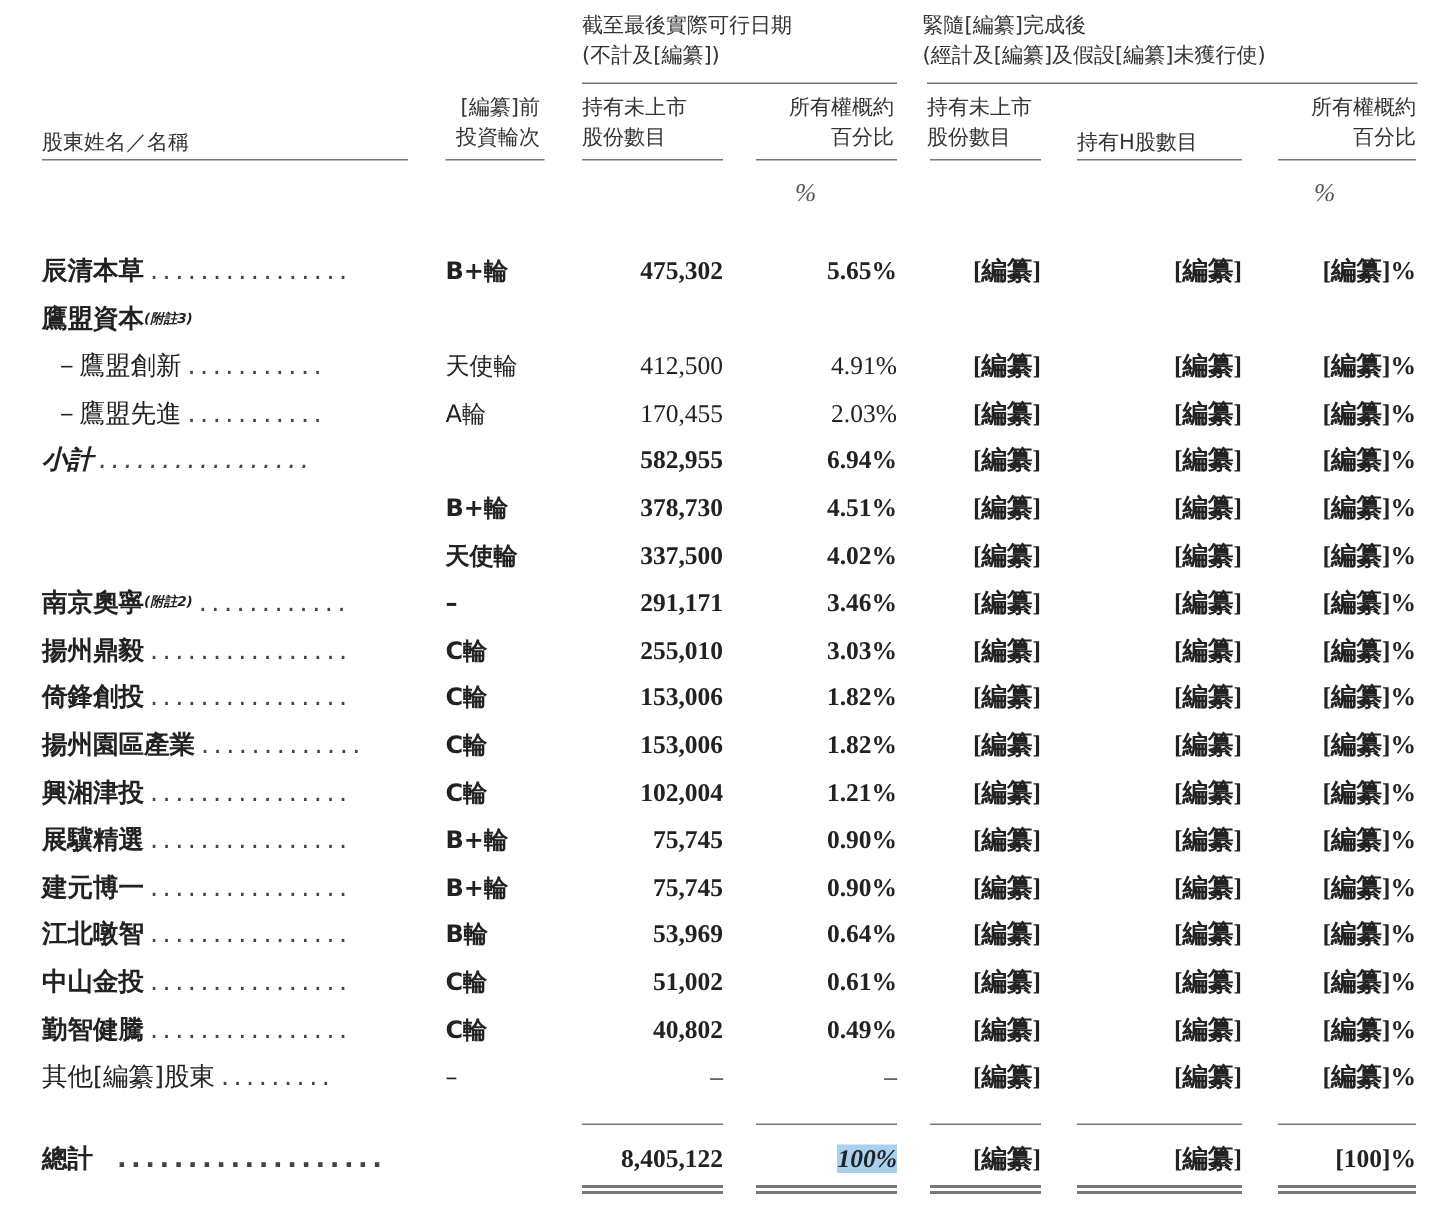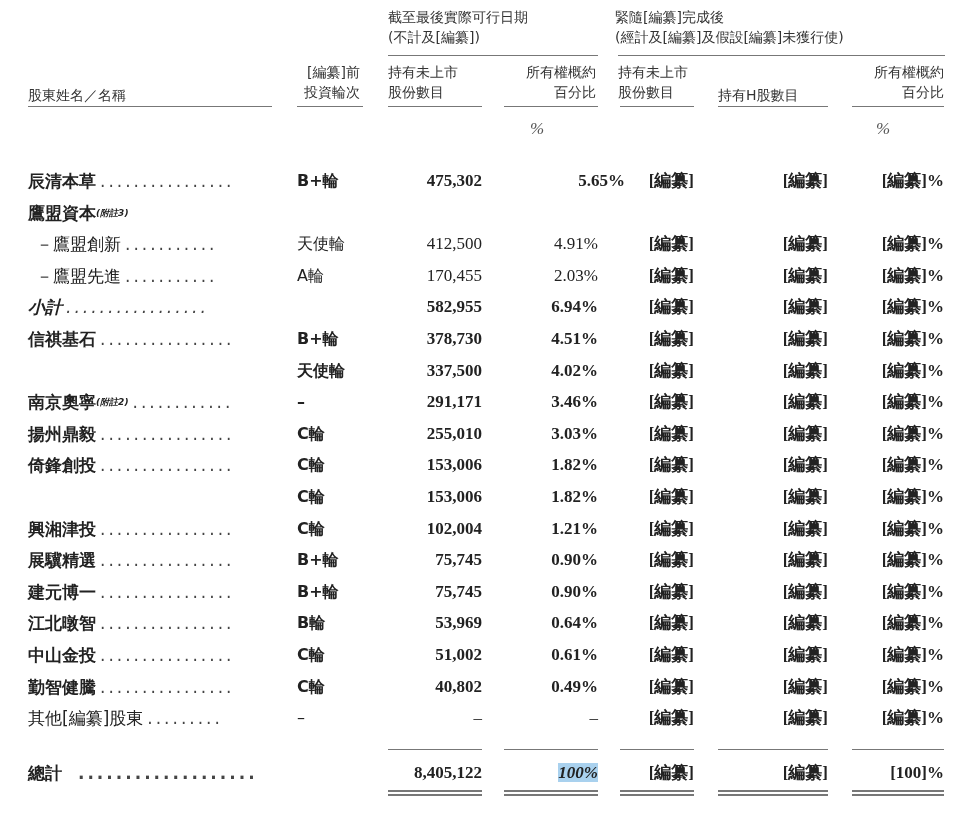--- a/index.html
+++ b/index.html
@@ -57,21 +57,21 @@
 <div class="line" style="left:852px; top:106px; width:92px; height:1px;"></div>
 
 <div class="t pctsym c" style="left:530px; top:119px; width:40px; color:#555;">%</div>
 <div class="t pctsym c" style="left:876px; top:119px; width:40px; color:#555;">%</div>
 
 <div id="rows">
     <div class="row" style="top: 166px;">
       <div class="t name b" style="left:28px; top:5px;"><span>辰清本草</span><span class="sup"></span><span class="dots" style="margin-left:4px;font-weight:normal;">................</span></div>
       <div class="t name b" style="left:297px; top:5px; font-size:16px;">B+輪</div>
       <div class="t r b" style="left:388px; top:5px; width:94px;">475,302</div>
-      <div class="t r b" style="left:531px; top:5px; width:94px;font-family:Liberation Serif, serif;">5.65%</div>
+      <div class="t r b" style="left:504px; top:5px; width:94px;font-family:Liberation Serif, serif;">5.65%</div>
       <div class="t r b" style="left:620px; top:5px; width:74px;">[編纂]</div>
       <div class="t r b" style="left:718px; top:5px; width:110px;">[編纂]</div>
       <div class="t r b" style="left:852px; top:5px; width:92px;">[編纂]%</div>
     </div>
     <div class="row" style="top: 198px;">
       <div class="t name b" style="left:28px; top:5px;"><span>鷹盟資本</span><span class="sup">(附註3)</span></div>
       <div class="t name b" style="left:297px; top:5px; font-size:16px;"></div>
       <div class="t r b" style="left:388px; top:5px; width:94px;"></div>
       <div class="t r b" style="left:504px; top:5px; width:94px;"></div>
       <div class="t r b" style="left:620px; top:5px; width:74px;"></div>
@@ -99,21 +99,20 @@
     <div class="row" style="top: 292px;">
       <div class="t name b" style="left:28px; top:5px;font-style:italic;"><span>小計</span><span class="sup"></span><span class="dots" style="margin-left:4px;font-weight:normal;">.................</span></div>
       <div class="t name b" style="left:297px; top:5px; font-size:16px;"></div>
       <div class="t r b" style="left:388px; top:5px; width:94px;">582,955</div>
       <div class="t r b" style="left:504px; top:5px; width:94px;">6.94%</div>
       <div class="t r b" style="left:620px; top:5px; width:74px;">[編纂]</div>
       <div class="t r b" style="left:718px; top:5px; width:110px;">[編纂]</div>
       <div class="t r b" style="left:852px; top:5px; width:92px;">[編纂]%</div>
     </div>
     <div class="row" style="top: 324px;">
-      <div class="t name b" style="left:28px; top:5px;"><span>信祺基石</span><span class="sup"></span><span class="dots" style="margin-left:4px;font-weight:normal;">................</span></div>
       <div class="t name b" style="left:297px; top:5px; font-size:16px;">B+輪</div>
       <div class="t r b" style="left:388px; top:5px; width:94px;">378,730</div>
       <div class="t r b" style="left:504px; top:5px; width:94px;">4.51%</div>
       <div class="t r b" style="left:620px; top:5px; width:74px;">[編纂]</div>
       <div class="t r b" style="left:718px; top:5px; width:110px;">[編纂]</div>
       <div class="t r b" style="left:852px; top:5px; width:92px;">[編纂]%</div>
     </div>
     <div class="row" style="top: 356px;">
       <div class="t name b" style="left:297px; top:5px; font-size:16px;">天使輪</div>
       <div class="t r b" style="left:388px; top:5px; width:94px;">337,500</div>
@@ -143,20 +142,21 @@
     <div class="row" style="top: 450px;">
       <div class="t name b" style="left:28px; top:5px;"><span>倚鋒創投</span><span class="sup"></span><span class="dots" style="margin-left:4px;font-weight:normal;">................</span></div>
       <div class="t name b" style="left:297px; top:5px; font-size:16px;">C輪</div>
       <div class="t r b" style="left:388px; top:5px; width:94px;">153,006</div>
       <div class="t r b" style="left:504px; top:5px; width:94px;">1.82%</div>
       <div class="t r b" style="left:620px; top:5px; width:74px;">[編纂]</div>
       <div class="t r b" style="left:718px; top:5px; width:110px;">[編纂]</div>
       <div class="t r b" style="left:852px; top:5px; width:92px;">[編纂]%</div>
     </div>
     <div class="row" style="top: 482px;">
+      <div class="t name b" style="left:28px; top:5px;"><span>揚州園區產業</span><span class="sup"></span><span class="dots" style="margin-left:4px;font-weight:normal;">.............</span></div>
       <div class="t name b" style="left:297px; top:5px; font-size:16px;">C輪</div>
       <div class="t r b" style="left:388px; top:5px; width:94px;">153,006</div>
       <div class="t r b" style="left:504px; top:5px; width:94px;">1.82%</div>
       <div class="t r b" style="left:620px; top:5px; width:74px;">[編纂]</div>
       <div class="t r b" style="left:718px; top:5px; width:110px;">[編纂]</div>
       <div class="t r b" style="left:852px; top:5px; width:92px;">[編纂]%</div>
     </div>
     <div class="row" style="top: 514px;">
       <div class="t name b" style="left:28px; top:5px;"><span>興湘津投</span><span class="sup"></span><span class="dots" style="margin-left:4px;font-weight:normal;">................</span></div>
       <div class="t name b" style="left:297px; top:5px; font-size:16px;">C輪</div>

